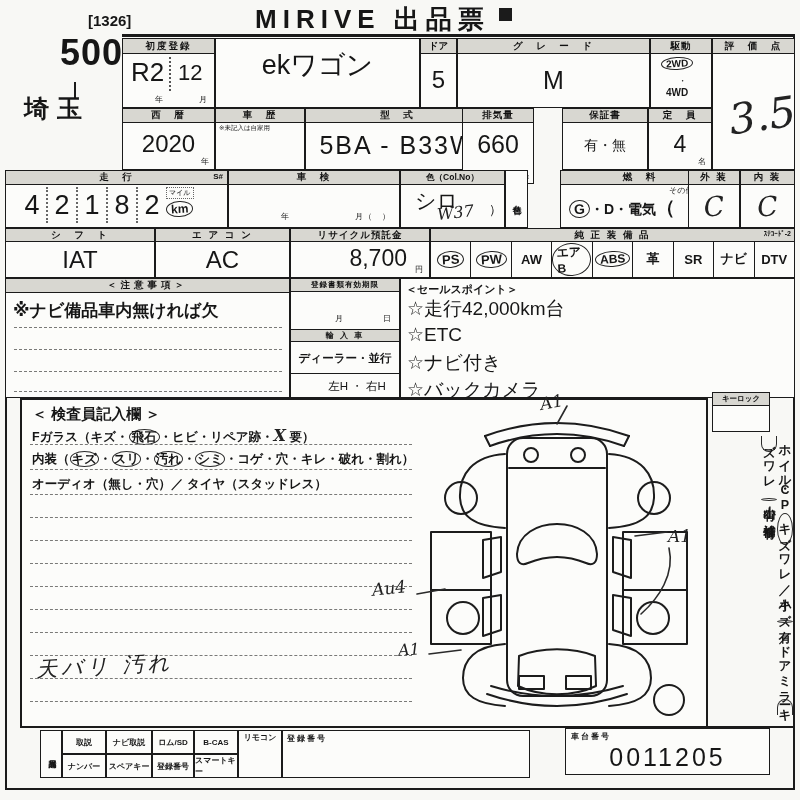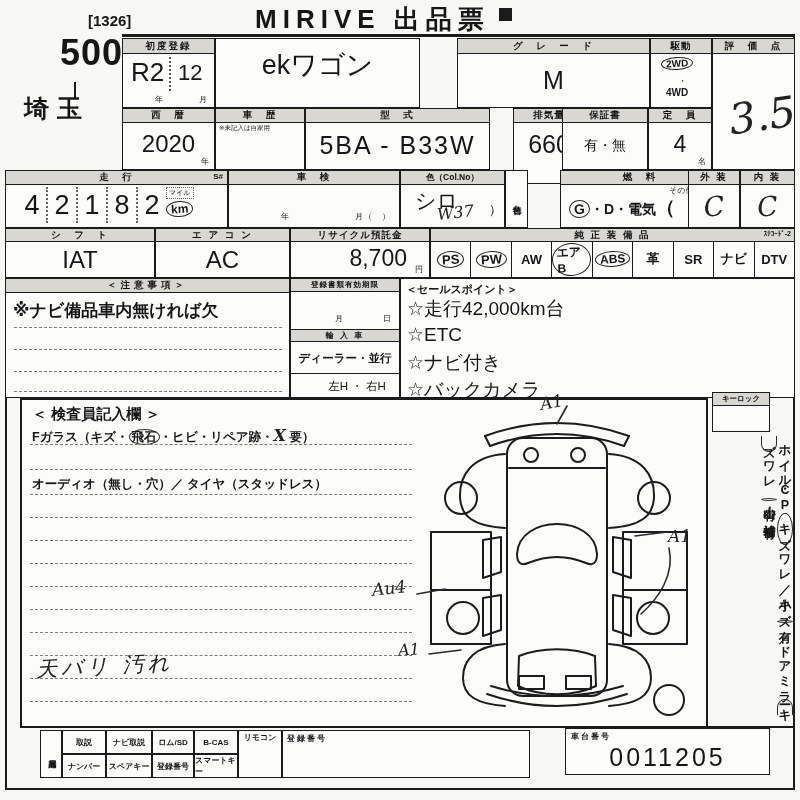--- a/index.html
+++ b/index.html
@@ -44,20 +44,24 @@
     <div class="g" style="height:14px">初度登録</div>
     <div class="abs" style="left:8px;top:18px;font-size:26px">R2</div>
     <div class="abs" style="left:46px;top:18px;border-left:2px dotted #555;height:34px"></div>
     <div class="abs" style="left:55px;top:21px;font-size:22px">12</div>
     <div class="abs tiny" style="left:32px;top:55px">年</div>
     <div class="abs tiny" style="left:76px;top:55px">月</div>
   </div>
   <div class="cell" style="left:215px;top:38px;width:205px;height:70px">
     <div class="v" style="height:52px;font-size:27px">ekワゴン</div>
   </div>
+  <div class="cell" style="left:420px;top:38px;width:37px;height:70px">
+    <div class="g" style="height:14px;letter-spacing:0">ドア</div>
+    <div class="v" style="height:52px;font-size:24px">5</div>
+  </div>
   <div class="cell" style="left:457px;top:38px;width:193px;height:70px">
     <div class="g" style="height:14px">グ　レ　ー　ド</div>
     <div class="v" style="height:52px;font-size:25px">M</div>
   </div>
   <div class="cell" style="left:650px;top:38px;width:62px;height:70px">
     <div class="g" style="height:14px;letter-spacing:1px">駆動</div>
     <div class="abs" style="left:10px;top:18px;font-size:10px;font-weight:bold"><span class="oval">2WD</span></div>
     <div class="abs" style="left:27px;top:36px;font-size:9px">・</div>
     <div class="abs" style="left:15px;top:48px;font-size:10px;font-weight:bold">4WD</div>
   </div>
@@ -72,21 +76,21 @@
     <div class="abs tiny" style="right:4px;bottom:2px">年</div>
   </div>
   <div class="cell" style="left:215px;top:108px;width:90px;height:62px">
     <div class="g" style="height:13px">車　歴</div>
     <div class="abs" style="left:3px;top:15px;font-size:6.5px">※未記入は自家用</div>
   </div>
   <div class="cell" style="left:305px;top:108px;width:185px;height:62px">
     <div class="g" style="height:13px">型　式</div>
     <div class="v" style="height:45px;font-size:25px;letter-spacing:2px">5BA - B33W</div>
   </div>
-  <div class="cell" style="left:513px;top:108px;width:72px;height:76px">
+  <div class="cell" style="left:462px;top:108px;width:72px;height:76px">
     <div class="g" style="height:13px;letter-spacing:1px">排気量</div>
     <div class="v" style="height:42px;font-size:25px">660</div>
     <div class="abs tiny" style="right:3px;bottom:2px">cc</div>
   </div>
   <div class="cell" style="left:562px;top:108px;width:86px;height:62px">
     <div class="g" style="height:13px;letter-spacing:1px">保証書</div>
     <div class="v" style="height:45px;font-size:14px;font-weight:normal">有・無</div>
   </div>
   <div class="cell" style="left:648px;top:108px;width:64px;height:62px">
     <div class="g" style="height:13px">定　員</div>
@@ -203,20 +207,23 @@
     <div class="abs" style="left:6px;top:71px;font-size:19px">☆ナビ付き</div>
     <div class="abs" style="left:6px;top:98px;font-size:19px">☆バックカメラ</div>
   </div>
 
   <div class="box" style="left:20px;top:398px;width:688px;height:330px;border-width:2px;background:#fcfcfa">
     <div class="abs" style="left:10px;top:5px;font-size:15px;font-weight:bold">＜ 検査員記入欄 ＞</div>
     <div class="abs" style="left:10px;top:26px;font-size:12.5px;font-weight:bold">
       <span>Fガラス（キズ・</span><span class="circ" style="padding:0 2px">飛石</span><span>・ヒビ・リペア跡・</span><span class="hw" style="font-size:16px">X</span> <span>要）</span>
     </div>
     <div class="dash" style="left:8px;top:44px;width:382px"></div>
+    <div class="abs" style="left:10px;top:51px;font-size:12.5px;font-weight:bold">
+      <span>内装（</span><span class="circ" style="padding:0 1px">キズ</span><span>・</span><span class="circ" style="padding:0 1px">スリ</span><span>・</span><span class="circ" style="padding:0 1px">汚れ</span><span>・</span><span class="circ" style="padding:0 1px">シミ</span><span>・コゲ・穴・キレ・破れ・割れ）</span>
+    </div>
     <div class="dash" style="left:8px;top:69px;width:382px"></div>
     <div class="abs" style="left:10px;top:76px;font-size:12.5px;font-weight:bold">オーディオ（無し・穴）／ タイヤ（スタッドレス）</div>
     <div class="dash" style="left:8px;top:94px;width:382px"></div>
     <div class="dash" style="left:8px;top:117px;width:382px"></div>
     <div class="dash" style="left:8px;top:140px;width:382px"></div>
     <div class="dash" style="left:8px;top:163px;width:382px"></div>
     <div class="dash" style="left:8px;top:186px;width:382px"></div>
     <div class="dash" style="left:8px;top:209px;width:382px"></div>
     <div class="dash" style="left:8px;top:232px;width:382px"></div>
     <div class="dash" style="left:8px;top:255px;width:382px"></div>

